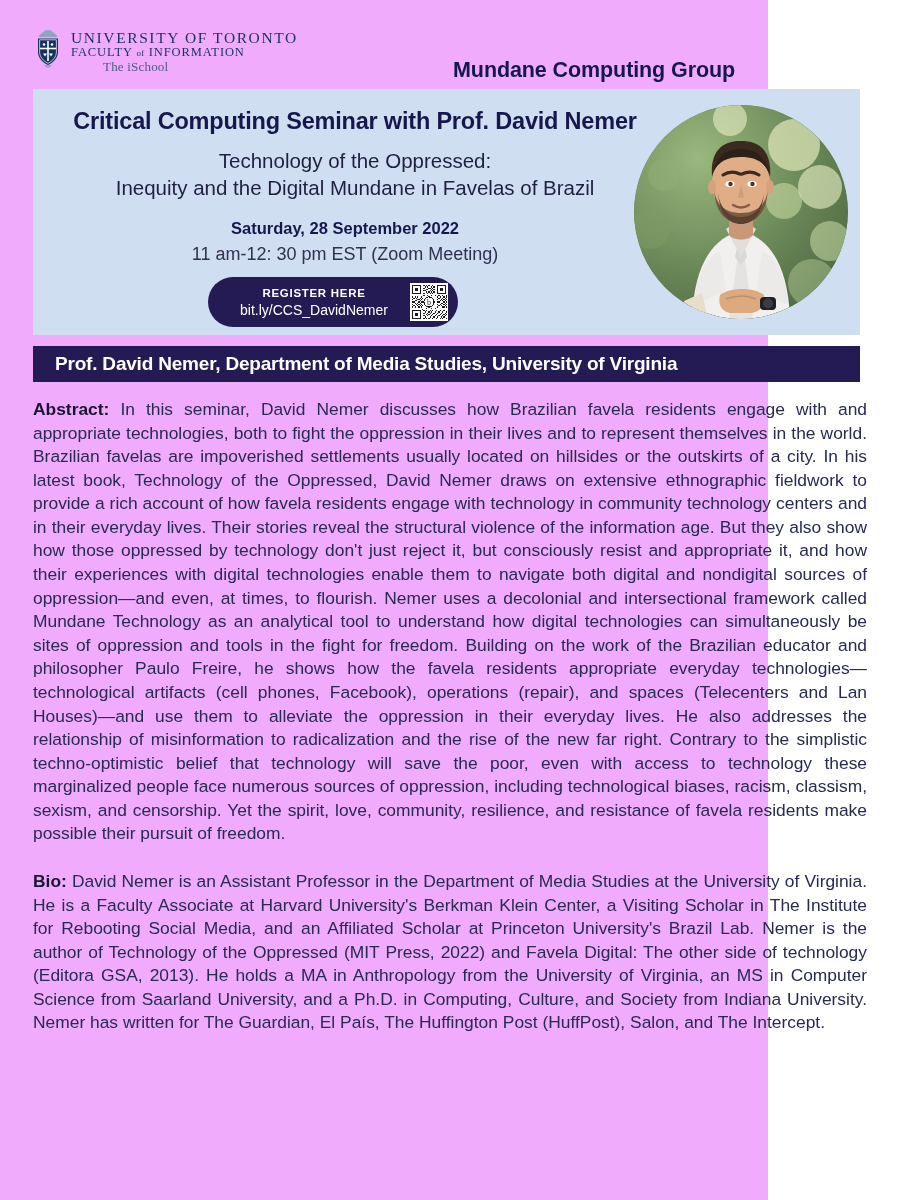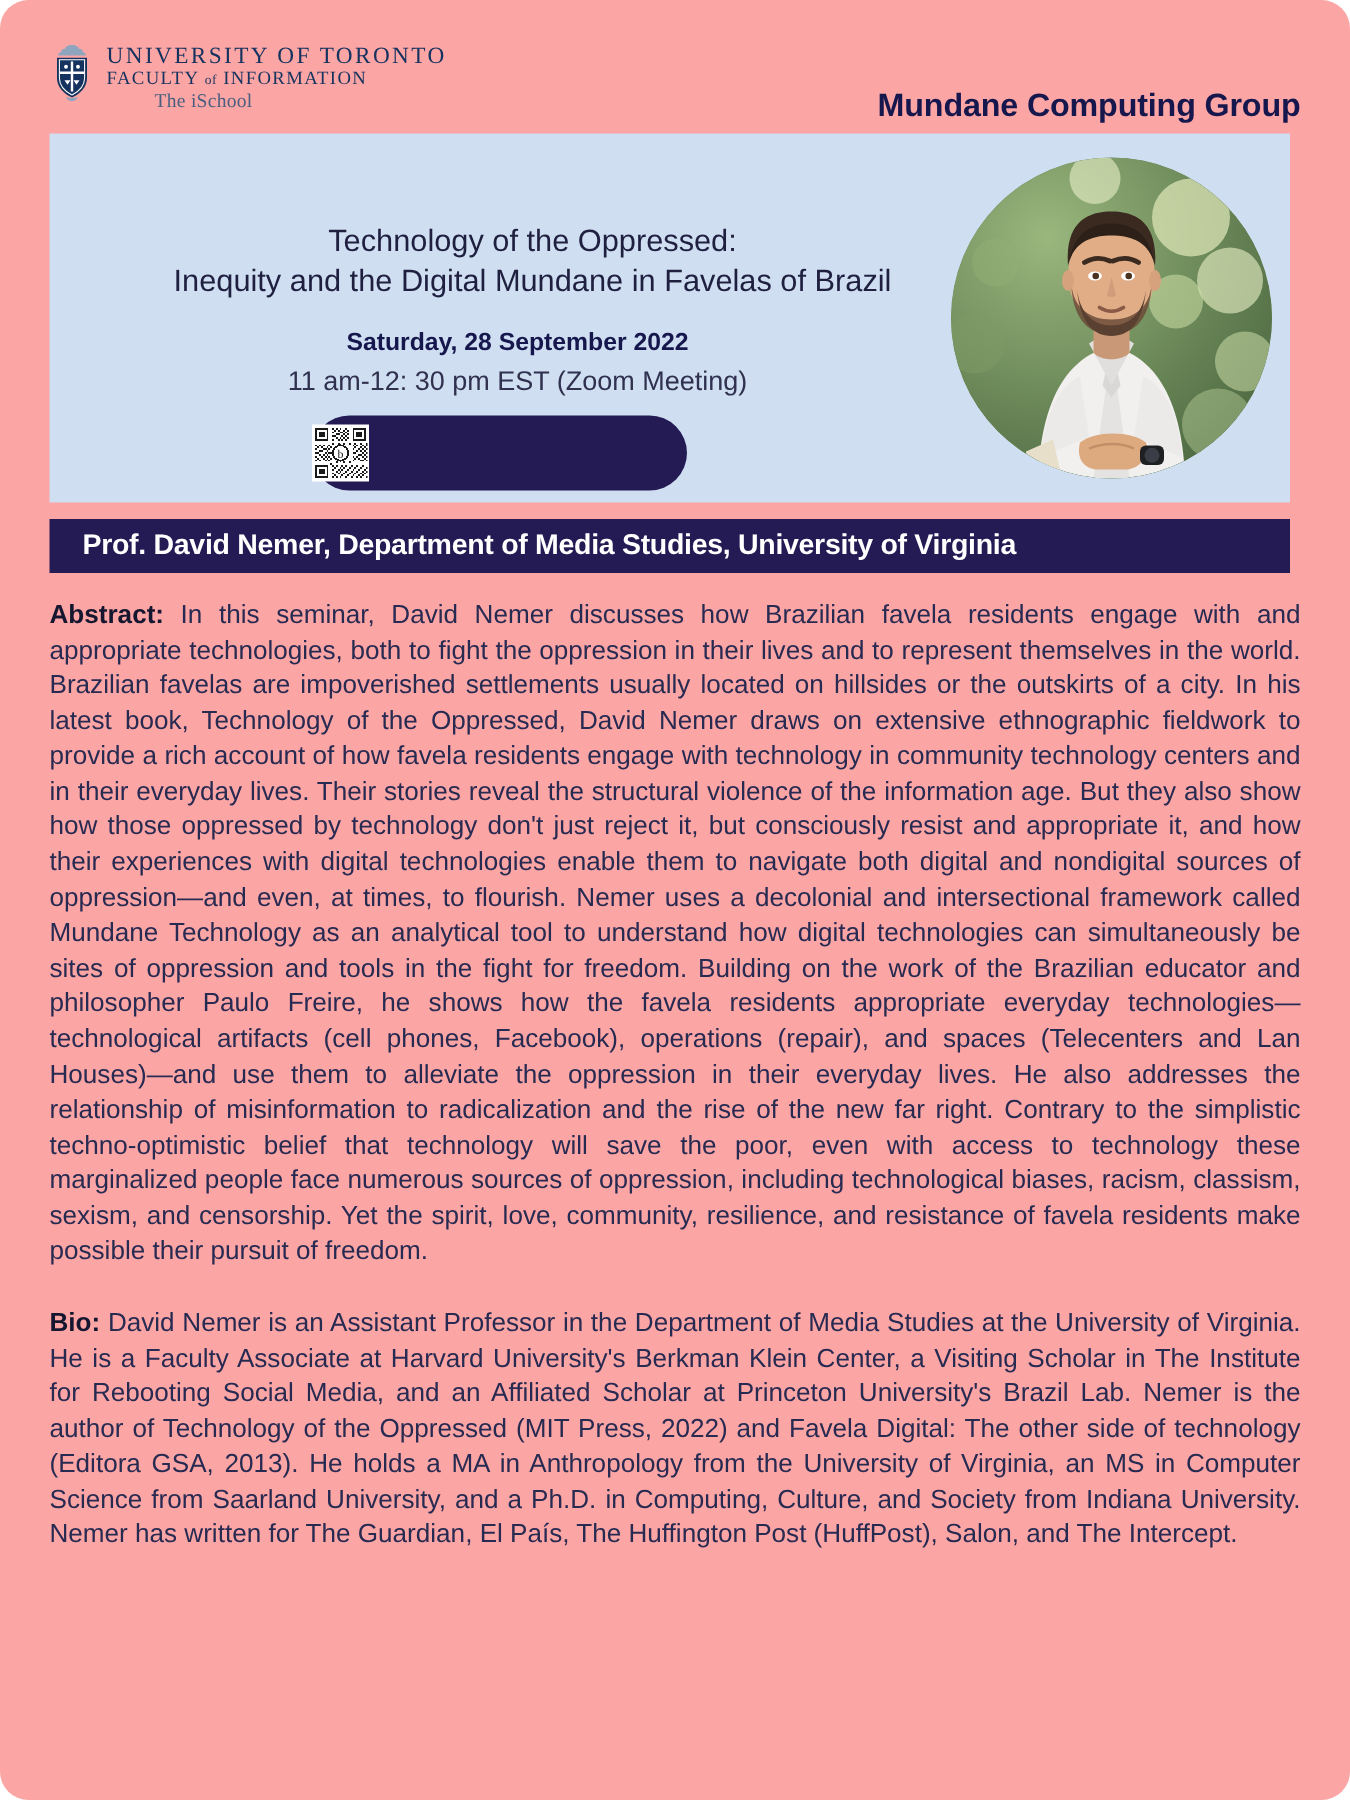--- a/index.html
+++ b/index.html
@@ -9,25 +9,24 @@
   }
   body {
     width: 900px;
     height: 1200px;
     font-family: "Liberation Sans", sans-serif;
     color: #1b1b3a;
     overflow: hidden;
     position: relative;
   }
   .page {
-    width: 900px;
+    width: 768px;
     height: 1200px;
     position: relative;
-    background: #fca5a5;
-    border-radius: 19px;
+    background: #f0abfc;
   }
 
   
   .header {
     position: absolute;
     top: 22px;
     left: 33px;
     right: 33px;
     height: 62px;
   }
@@ -246,20 +245,21 @@
         <div class="logo-l1">UNIVERSITY OF TORONTO</div>
         <div class="logo-l2"><span>FACULTY</span> <span class="small-of">of</span> <span>INFORMATION</span></div>
         <div class="logo-l3">The iSchool</div>
       </div>
     </div>
 
     <div class="group-title">Mundane Computing Group</div>
   </div>
 
   <div class="hero">
+    <div class="hero-title">Critical Computing Seminar with Prof. David Nemer</div>
     <div class="hero-sub">Technology of the Oppressed:<br>Inequity and the Digital Mundane in Favelas of Brazil</div>
     <div class="hero-date">Saturday, 28 September 2022</div>
     <div class="hero-time">11 am-12: 30 pm EST (Zoom Meeting)</div>
   </div>
 
   <div class="portrait">
     <svg viewBox="0 0 214 214" width="214" height="214">
       <defs>
         <radialGradient id="bgA" cx="30%" cy="25%" r="85%">
           <stop offset="0%" stop-color="#9ab77e"></stop>
@@ -319,20 +319,24 @@
 
         <rect x="126" y="192" width="16" height="13" rx="4" fill="#1f2024"></rect>
         <circle cx="134" cy="198.5" r="5" fill="#3a3d45"></circle>
 
         <path d="M50 196 L68 188 L74 214 L52 214 Z" fill="#e7dfc9"></path>
       </g>
     </svg>
   </div>
 
   <div class="register-pill">
+    <div class="pill-text">
+      <div class="pill-l1">REGISTER HERE</div>
+      <div class="pill-l2">bit.ly/CCS_DavidNemer</div>
+    </div>
     <div class="qr">
       <svg viewBox="0 0 29 29" shape-rendering="crispEdges">
         <rect width="29" height="29" fill="#ffffff"></rect>
         <g fill="#1a1a1a">
           <path d="M1 1h7v7h-7z"></path>
             <path d="M21 1h7v7h-7z"></path>
             <path d="M1 21h7v7h-7z"></path>
         </g>
         <g fill="#ffffff">
           <path d="M2 2h5v5h-5z"></path>

